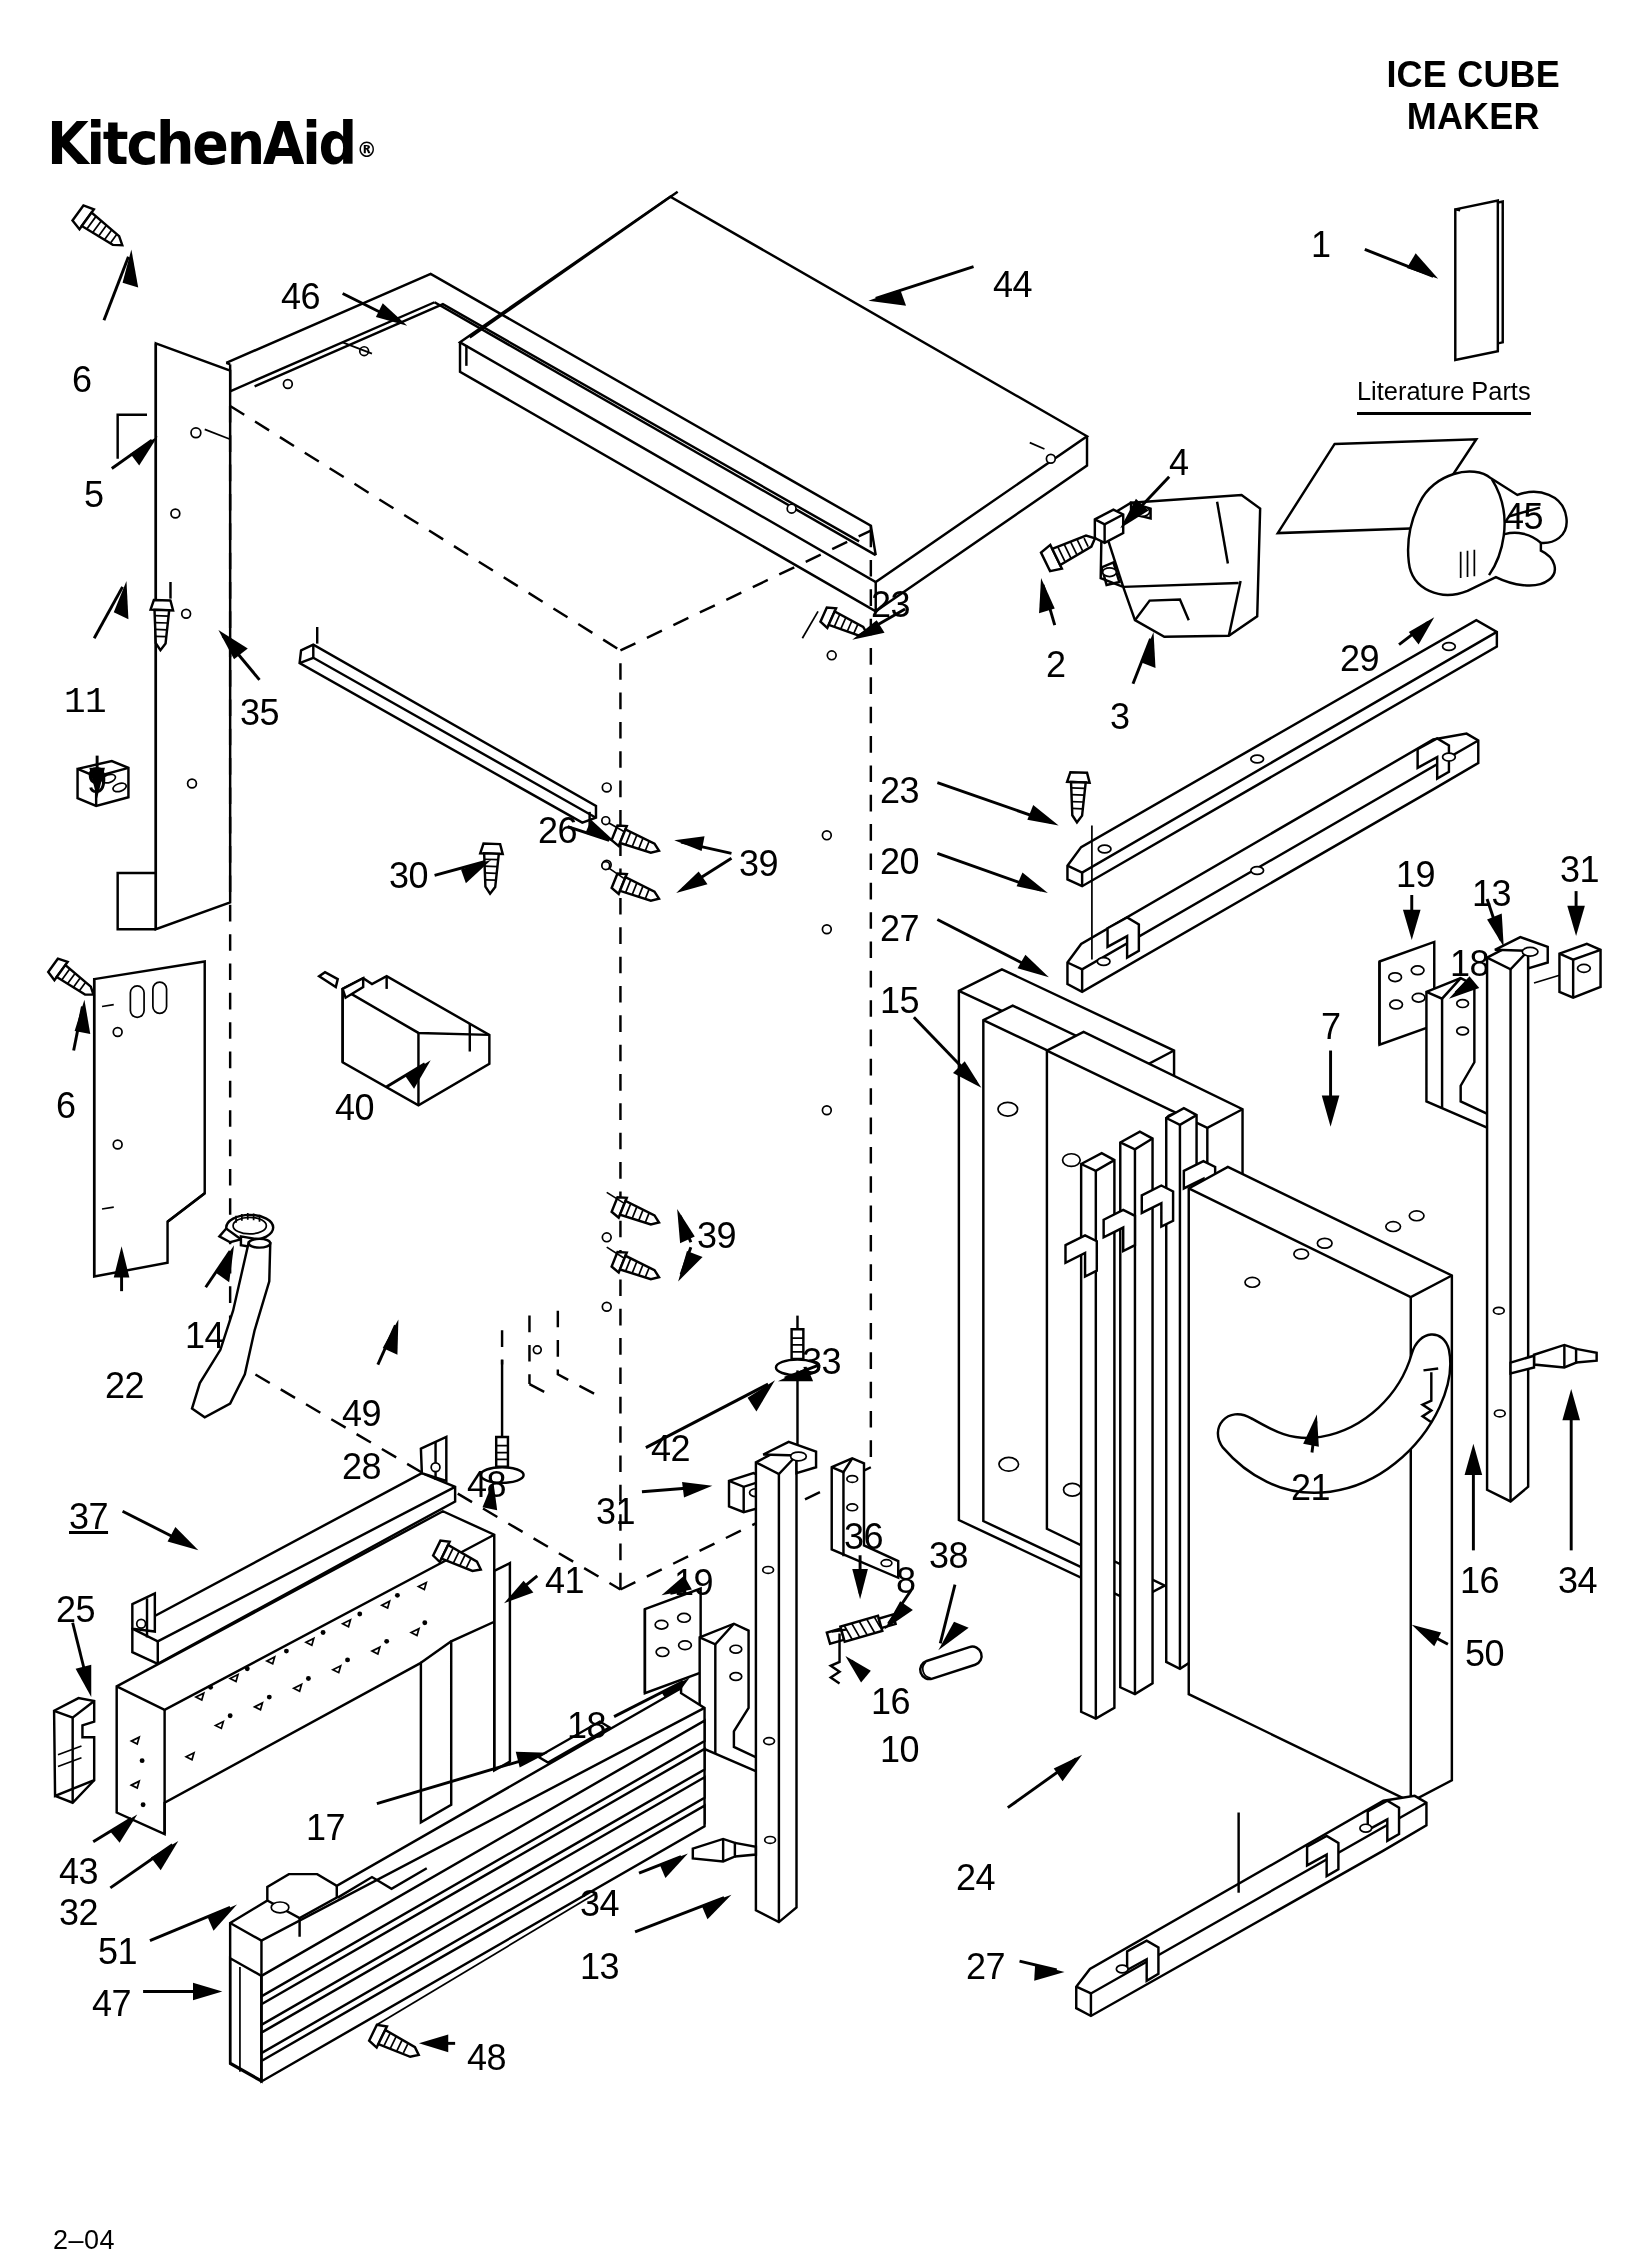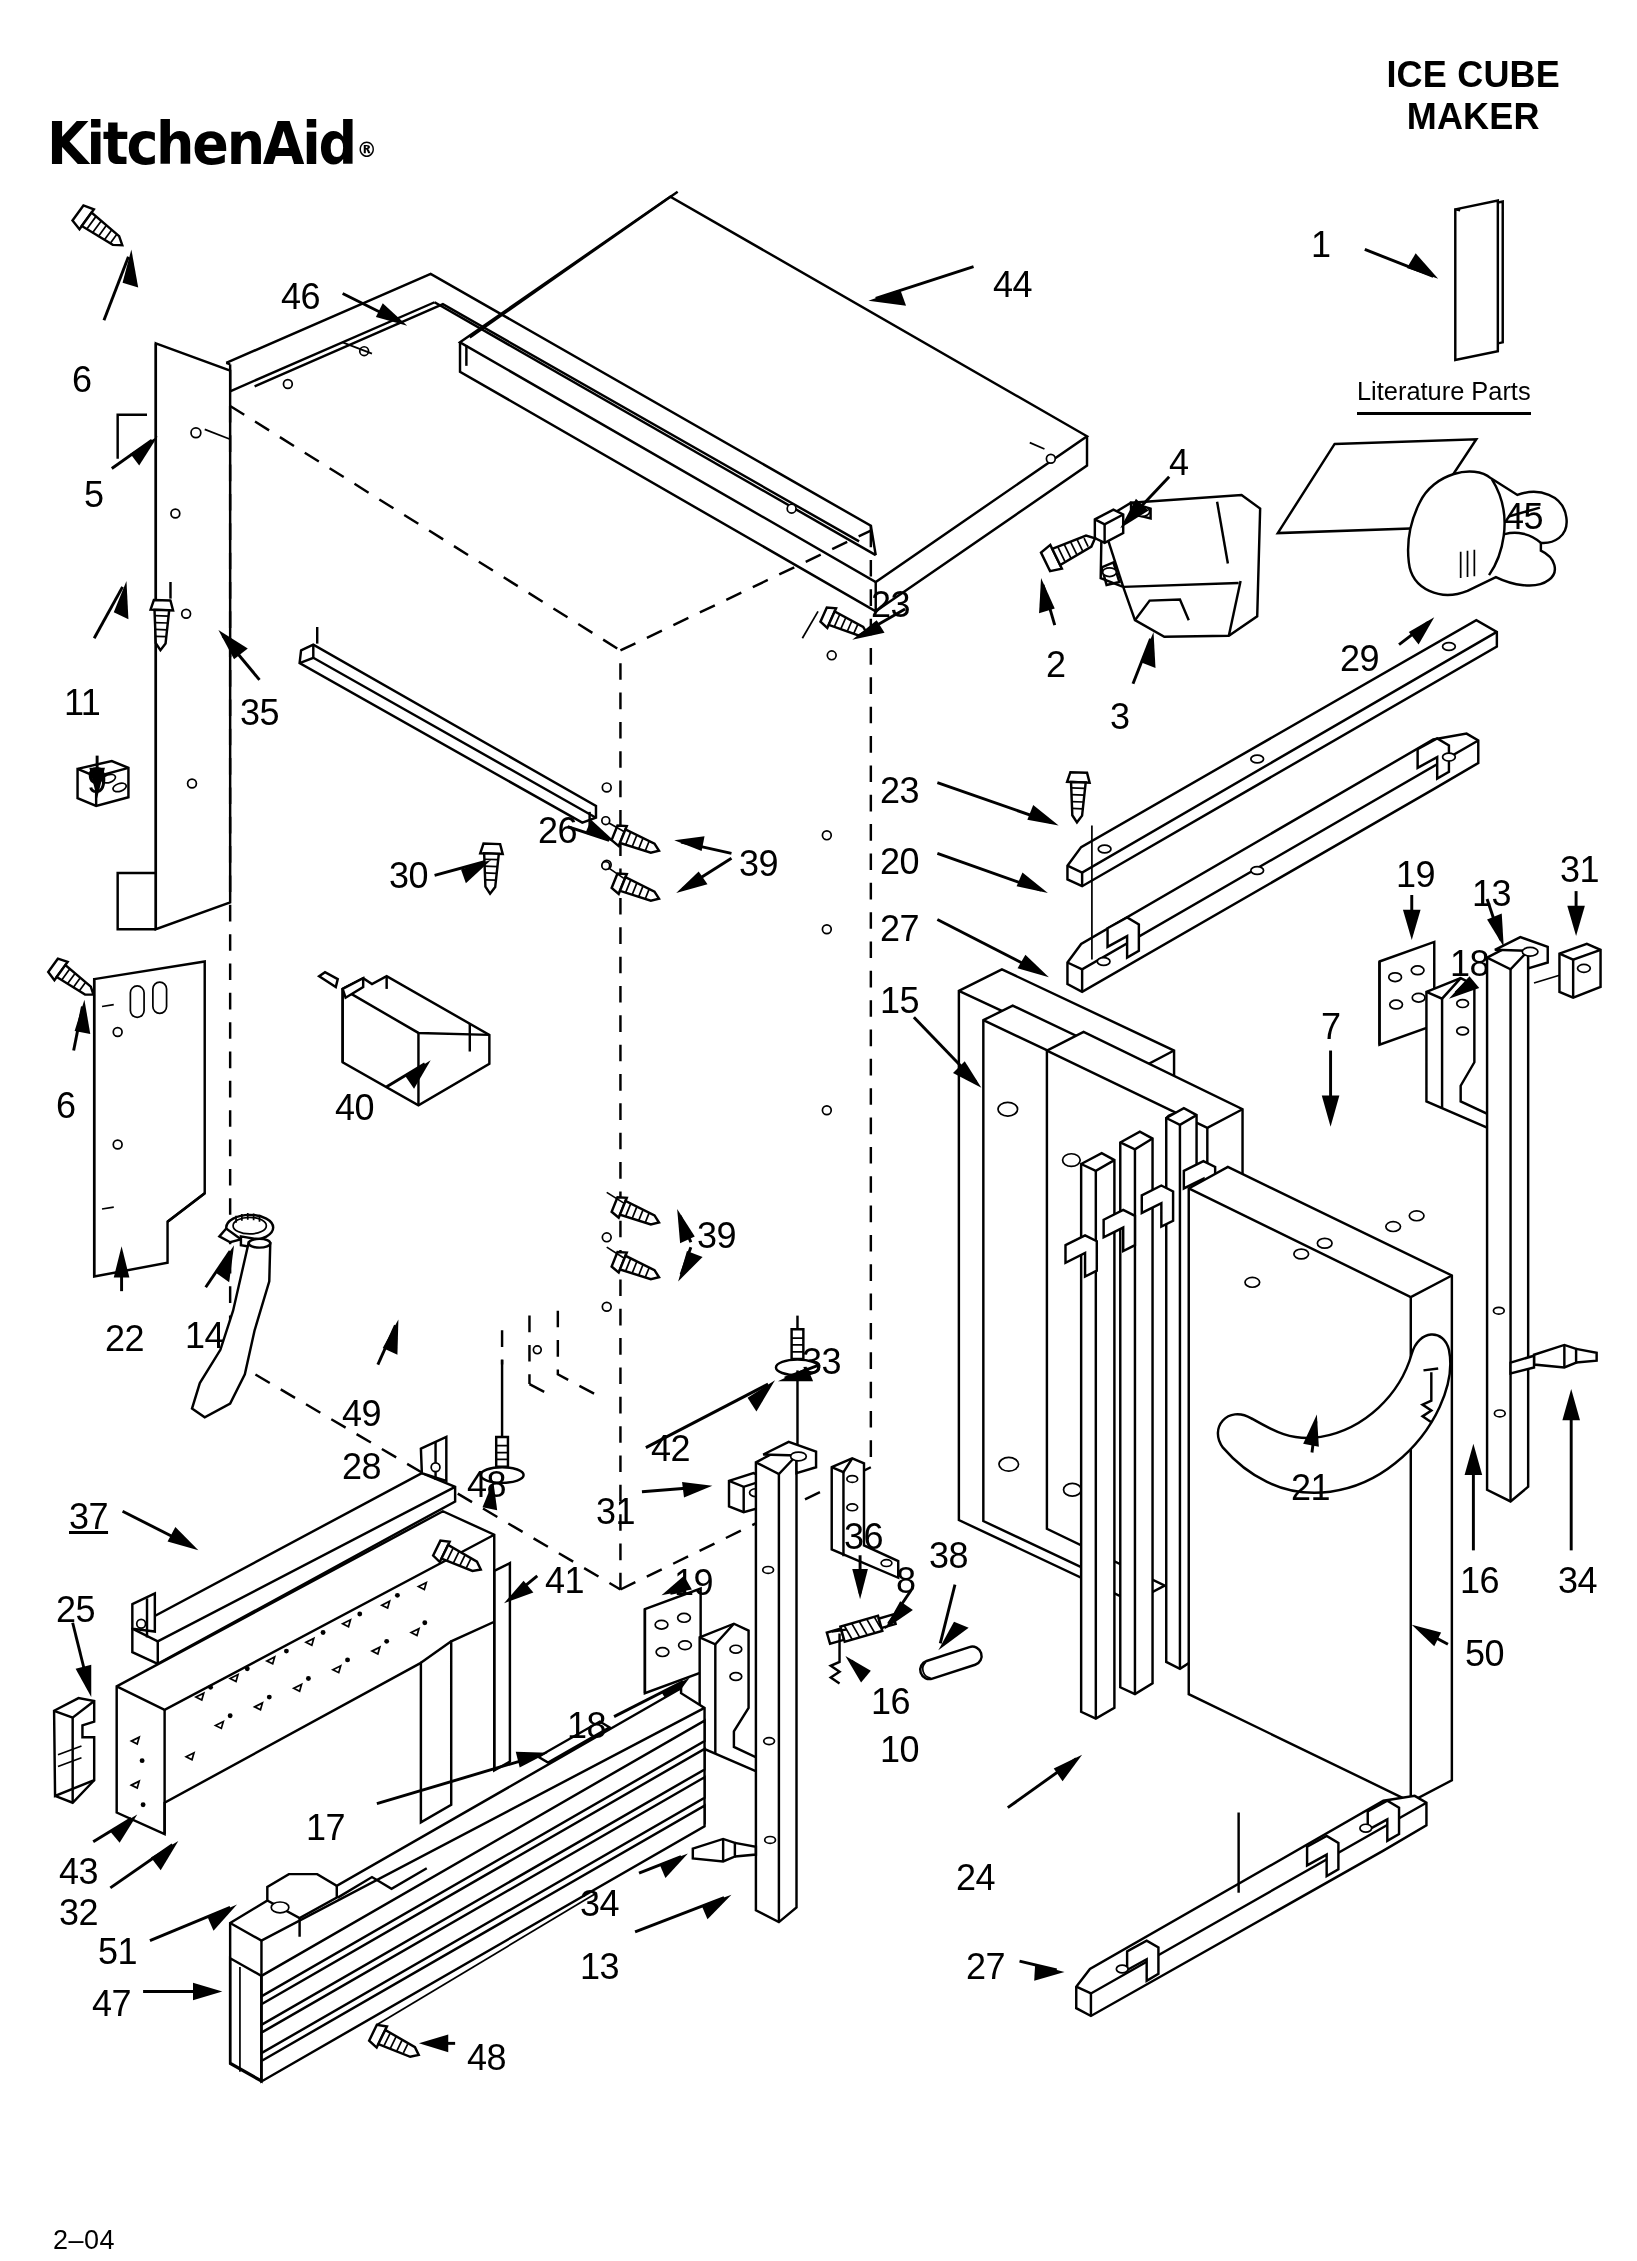--- a/index.html
+++ b/index.html
@@ -935,39 +935,39 @@
       <div class="callout" style="left: 1311px; top: 227px;">1</div>
       <div class="callout" style="left: 993px; top: 267px;">44</div>
       <div class="callout" style="left: 281px; top: 279px;">46</div>
       <div class="callout" style="left: 72px; top: 362px;">6</div>
       <div class="callout" style="left: 84px; top: 477px;">5</div>
       <div class="callout" style="left: 1169px; top: 445px;">4</div>
       <div class="callout" style="left: 1504px; top: 499px;">45</div>
       <div class="callout" style="left: 1046px; top: 647px;">2</div>
       <div class="callout" style="left: 1110px; top: 699px;">3</div>
       <div class="callout" style="left: 1340px; top: 641px;">29</div>
-      <div class="callout" style="left: 64px; top: 685px;">11</div>
+      <div class="callout" style="left: 64px; top: 685px; font-family: Liberation Mono, monospace;">11</div>
       <div class="callout" style="left: 87px; top: 763px;">9</div>
       <div class="callout" style="left: 240px; top: 695px;">35</div>
       <div class="callout" style="left: 871px; top: 587px;">23</div>
       <div class="callout" style="left: 880px; top: 773px;">23</div>
       <div class="callout" style="left: 880px; top: 844px;">20</div>
       <div class="callout" style="left: 880px; top: 911px;">27</div>
       <div class="callout" style="left: 880px; top: 983px;">15</div>
       <div class="callout" style="left: 1396px; top: 857px;">19</div>
       <div class="callout" style="left: 1472px; top: 876px;">13</div>
       <div class="callout" style="left: 1560px; top: 852px;">31</div>
       <div class="callout" style="left: 1450px; top: 946px;">18</div>
       <div class="callout" style="left: 1321px; top: 1009px;">7</div>
       <div class="callout" style="left: 538px; top: 813px;">26</div>
       <div class="callout" style="left: 389px; top: 858px;">30</div>
       <div class="callout" style="left: 739px; top: 846px;">39</div>
       <div class="callout" style="left: 335px; top: 1090px;">40</div>
       <div class="callout" style="left: 56px; top: 1088px;">6</div>
-      <div class="callout" style="left: 105px; top: 1321px;">22</div>
+      <div class="callout" style="left: 105px; top: 1368px;">22</div>
       <div class="callout" style="left: 185px; top: 1318px;">14</div>
       <div class="callout" style="left: 697px; top: 1218px;">39</div>
       <div class="callout" style="left: 342px; top: 1396px;">49</div>
       <div class="callout" style="left: 342px; top: 1449px;">28</div>
       <div class="callout" style="left: 802px; top: 1344px;">33</div>
       <div class="callout" style="left: 651px; top: 1431px;">42</div>
       <div class="callout" style="left: 467px; top: 1467px;">48</div>
       <div class="callout" style="left: 596px; top: 1494px;">31</div>
       <div class="callout" style="left: 844px; top: 1519px;">36</div>
       <div class="callout" style="left: 896px; top: 1563px;">8</div>

